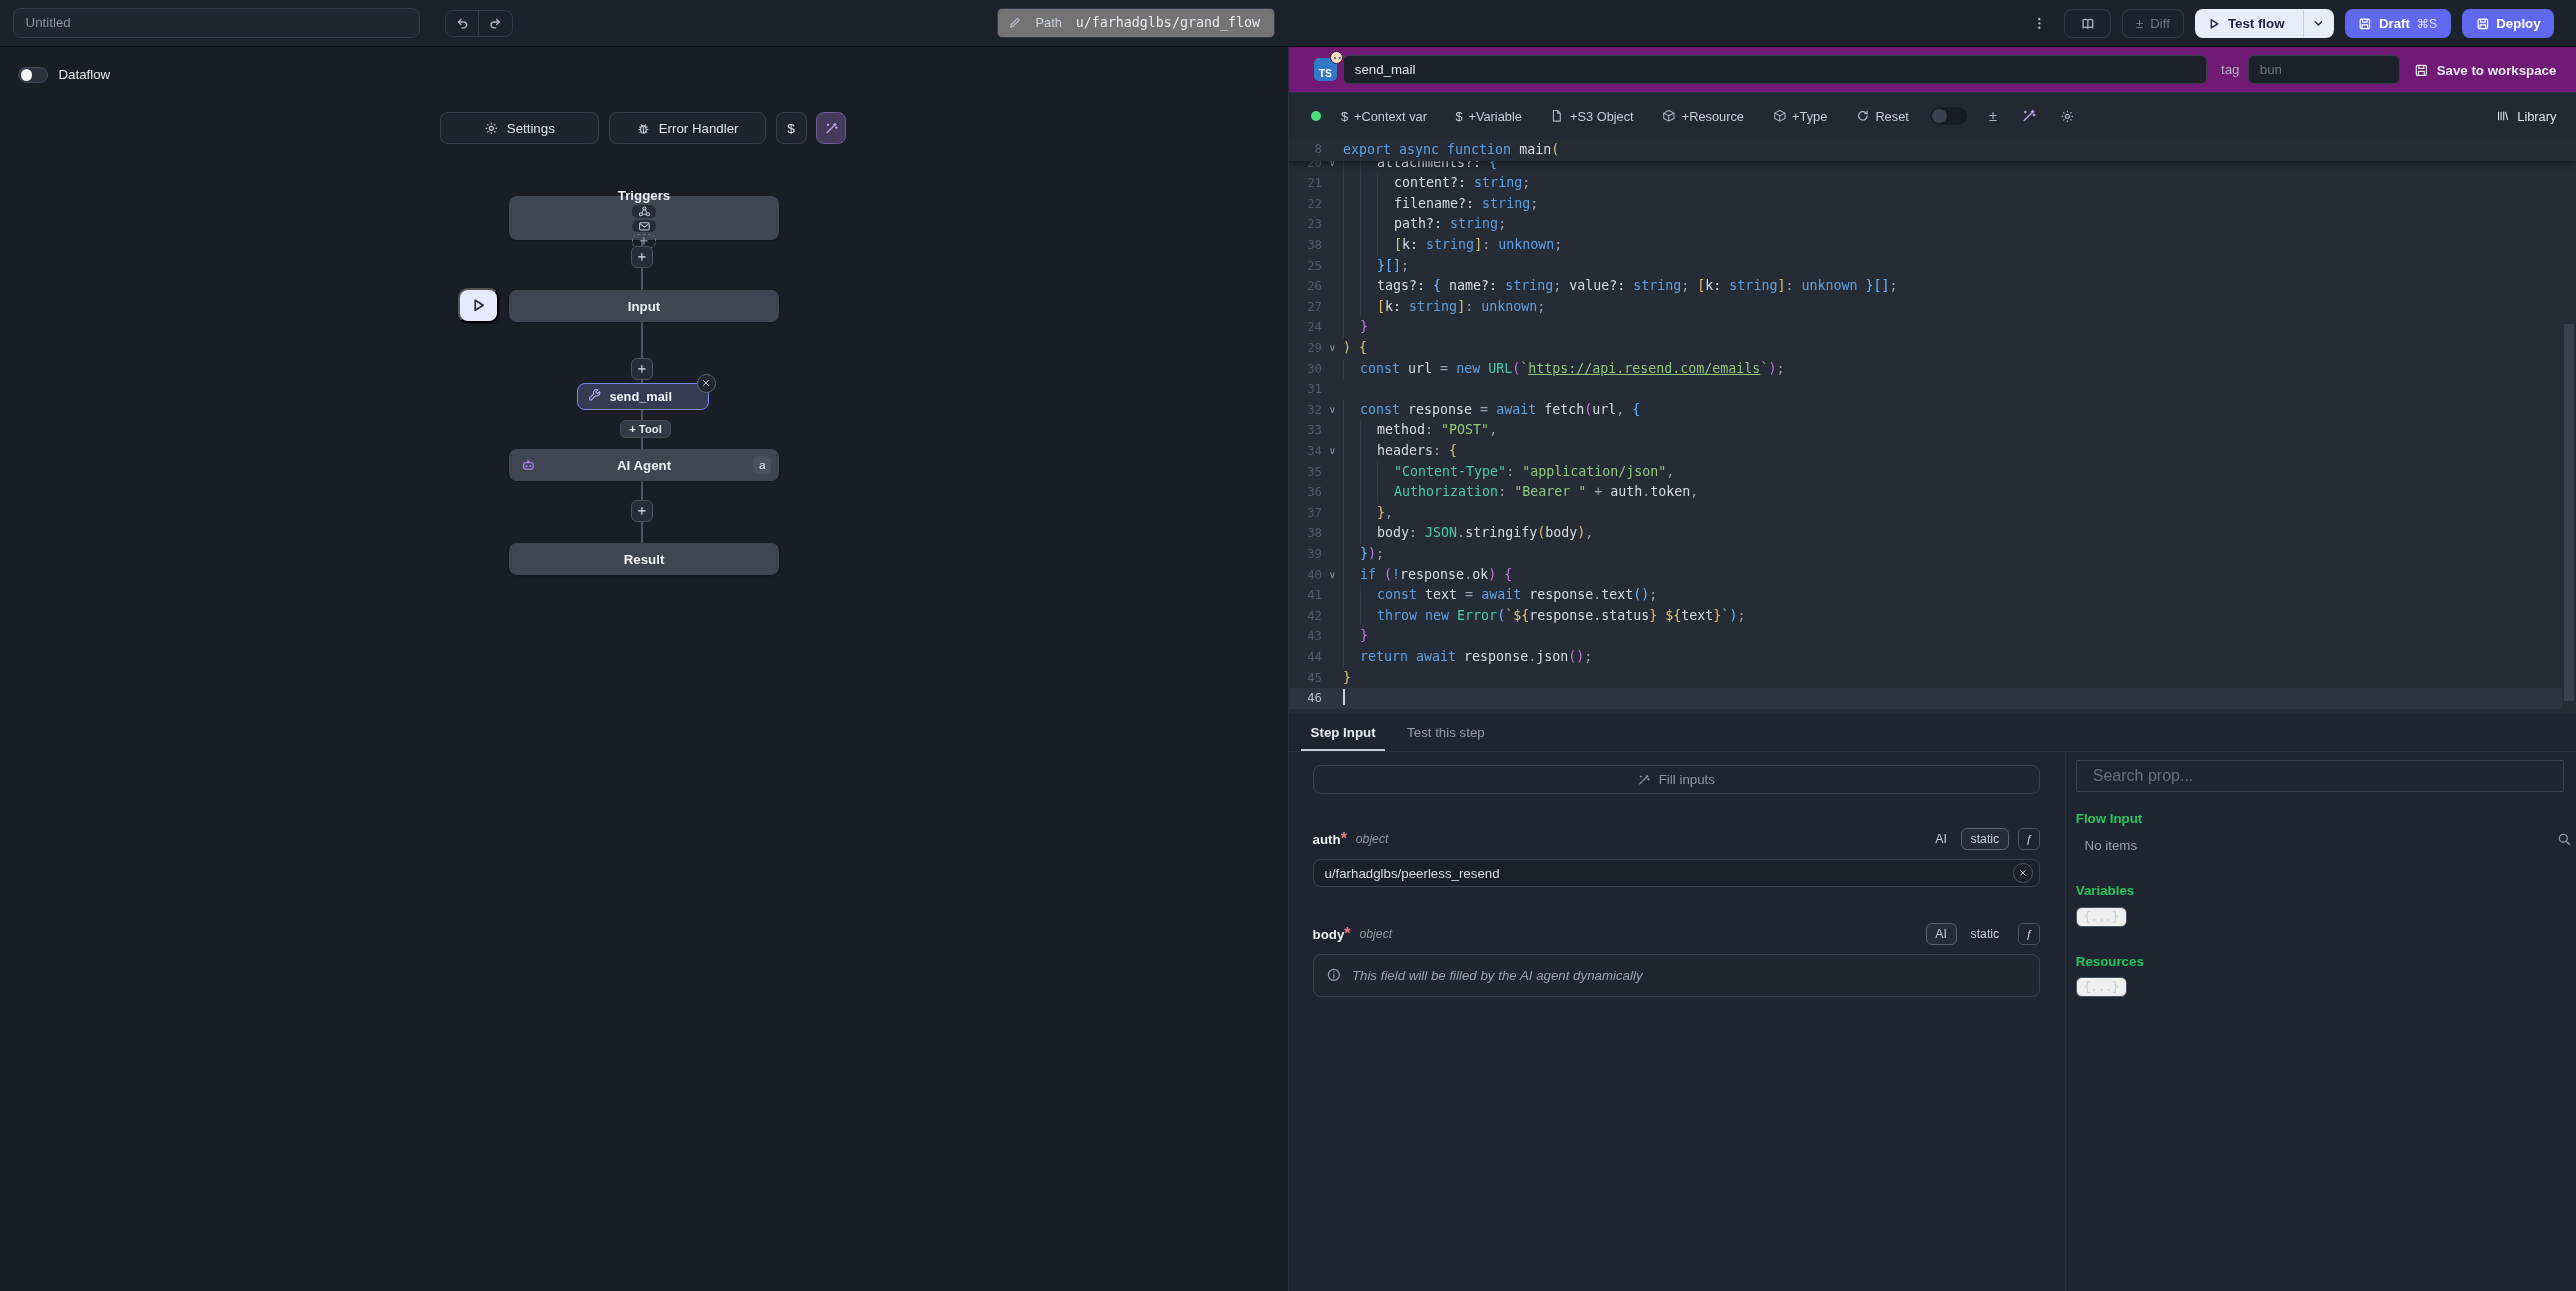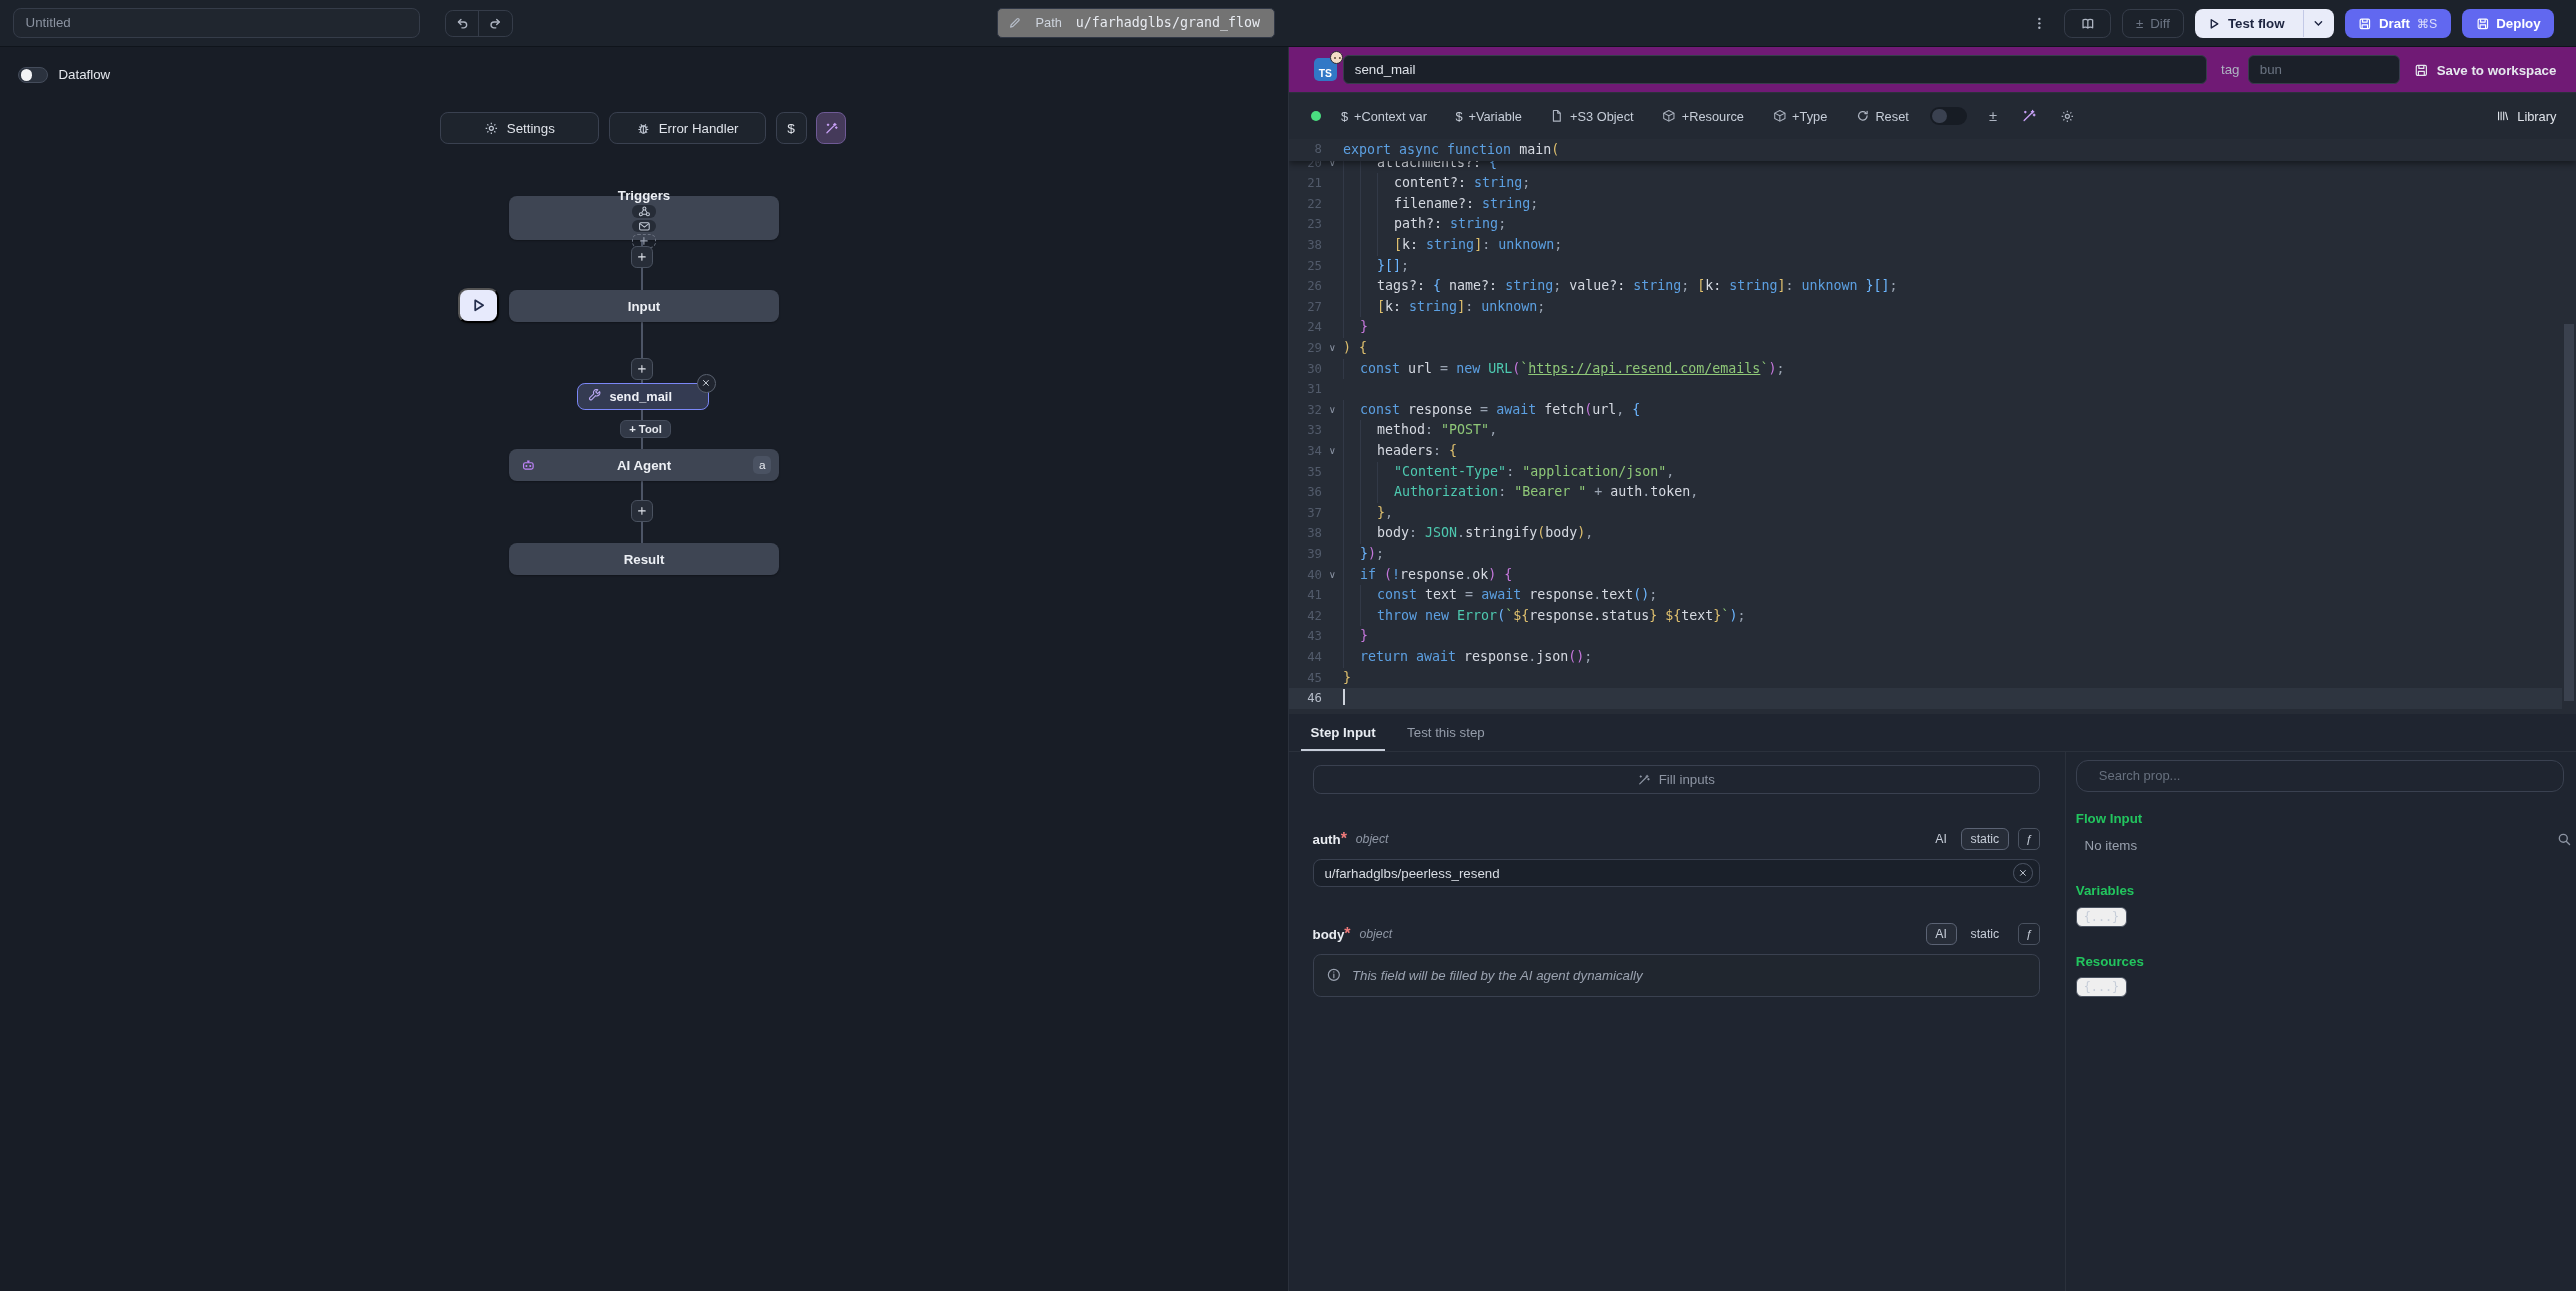--- a/index.html
+++ b/index.html
@@ -120,21 +120,21 @@
   .mode-btn { font-size:12.3px; color:#c6cdd8; background:transparent; border:1px solid transparent; border-radius:5.9px; padding:2.9px 8.8px; cursor:pointer; }
   .mode-btn.sel { border-color:#5b6374; background:#272d38; }
   .fx-btn { width:21.6px; height:21.6px; border:1px solid #4a5260; border-radius:4.9px; background:transparent; color:#c6cdd8; font-size:11.8px; font-style:italic; display:flex; align-items:center; justify-content:center; cursor:pointer; margin-left:4.9px; }
   .field-input-wrap { position:relative; margin-top:7.9px; }
   .field-input { width:100%; height:28.5px; background:#1a202a; border:1px solid #3a4150; border-radius:7.9px; color:#d9dde4; font-size:13.3px; padding:0 39px 0 10.8px; outline:none; }
   .clear-x { position:absolute; right:6.9px; top:4.4px; width:19.6px; height:19.6px; border-radius:50%; border:1px solid #4d5565; background:transparent; color:#c6cdd8; display:flex; align-items:center; justify-content:center; cursor:pointer; }
   .ai-note { margin-top:7.9px; height:43px; border:1px solid #3a4150; border-radius:7.9px; background:#20262f; display:flex; align-items:center; padding:0 12.8px; gap:9.8px; color:#9aa2b0; }
   .ai-note .note-text { font-size:13.3px; font-style:italic; }
 
   .props-col { flex:1; background:#1f2530; border-left:1px solid #2b313c; padding:7.9px 11.8px 0 9.8px; position:relative; }
-  .prop-search { width:100%; height:32px; background:transparent; border:1px solid #3a4150; border-radius:12px; color:#d9dde4; font-size:13px; padding:0 22px; outline:none; }
+  .prop-search { width:100%; height:32px; background:transparent; border:1px solid #3a4150; border-radius:2px; color:#d9dde4; font-size:16px; padding:0 16px; outline:none; }
   .prop-search::placeholder { color:#67707e; }
   .prop-h { font-size:13.3px; font-weight:700; color:#22c55e; }
   .prop-h.h1 { margin-top:18.7px; }
   .prop-empty { margin-top:12.8px; padding-left:8.8px; font-size:13.3px; color:#99a1ae; }
   .prop-badge { display:inline-block; margin-top:8.8px; border:1px solid #4a5260; border-radius:5.9px; padding:2px 6.9px; font-family:"DejaVu Sans Mono",monospace; font-size:11.8px; color:#c6cdd8; cursor:pointer; }
   .prop-h.h2 { margin-top:30px; }
   .prop-h.h3 { margin-top:26.5px; }
   .side-search-icon { position:absolute; right:2.9px; top:79px; color:#8d95a3; cursor:pointer; background:none; border:none; }
 </style>
 </head>

